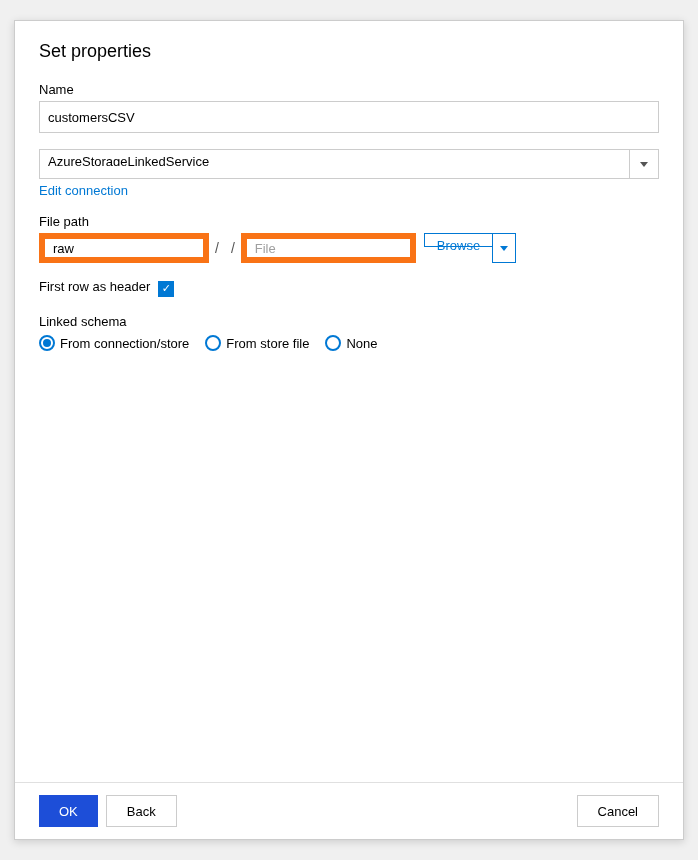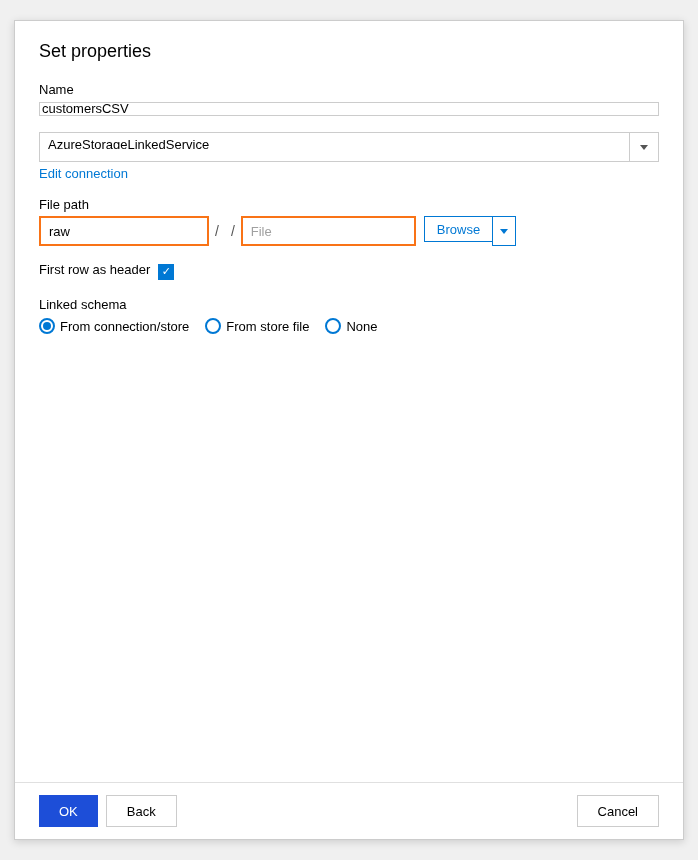--- a/index.html
+++ b/index.html
@@ -53,23 +53,23 @@
       align-items: center;
       gap: 3px;
     }
 
     .required-star {
       color: #cc0000;
     }
 
     .text-input {
       width: 100%;
-      height: 14px;
+      height: 32px;
       border: 1px solid #cccccc;
-      padding: 4px 2px;
+      padding: 4px 8px;
       font-size: 13px;
       color: #000000;
       outline: none;
       background: #ffffff;
     }
 
     .dropdown-wrapper {
       position: relative;
       width: 100%;
     }
@@ -123,21 +123,21 @@
 
     .file-path-row {
       display: flex;
       align-items: center;
       gap: 0;
       width: 100%;
     }
 
     .file-path-segment {
       height: 30px;
-      border: 2px solid #f97316;
+      border: 6px solid #f97316;
       padding: 4px 8px;
       font-size: 13px;
       color: #000000;
       outline: none;
       background: #ffffff;
     }
 
     .file-path-segment::placeholder {
       color: #a0a0a0;
     }
@@ -160,21 +160,21 @@
       color: #555555;
       line-height: 30px;
     }
 
     .browse-button-group {
       display: flex;
       margin-left: 8px;
     }
 
     .browse-btn {
-      height: 26px;
+      height: 14px;
       padding: 4px 12px;
       background: #ffffff;
       border: 1px solid #0078d4;
       color: #0078d4;
       font-size: 13px;
       cursor: pointer;
       outline: none;
       border-right: none;
     }
 

